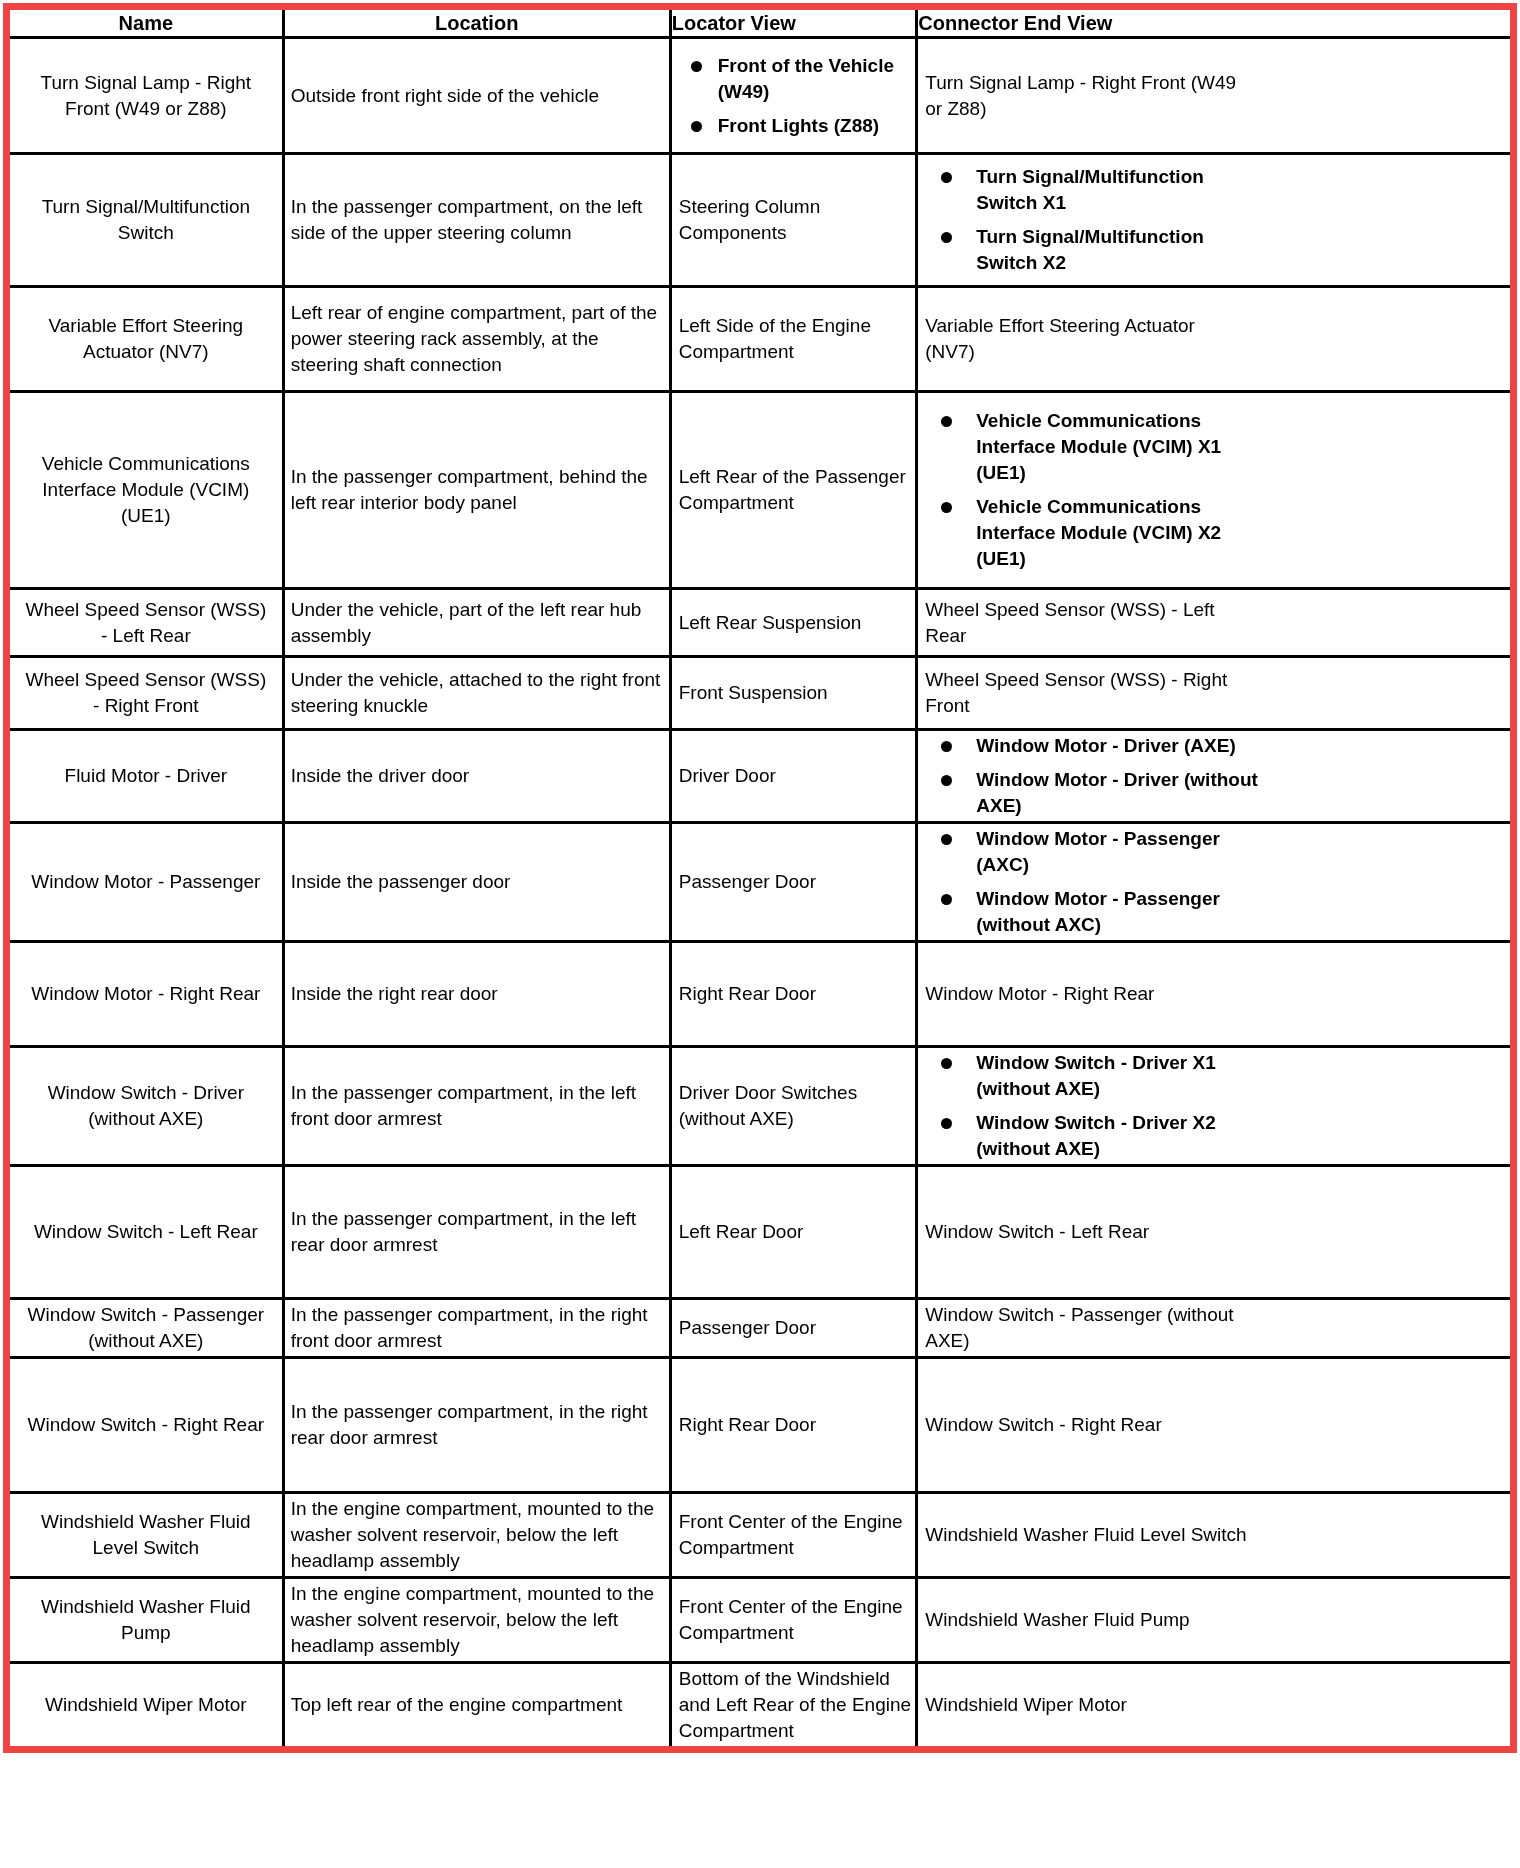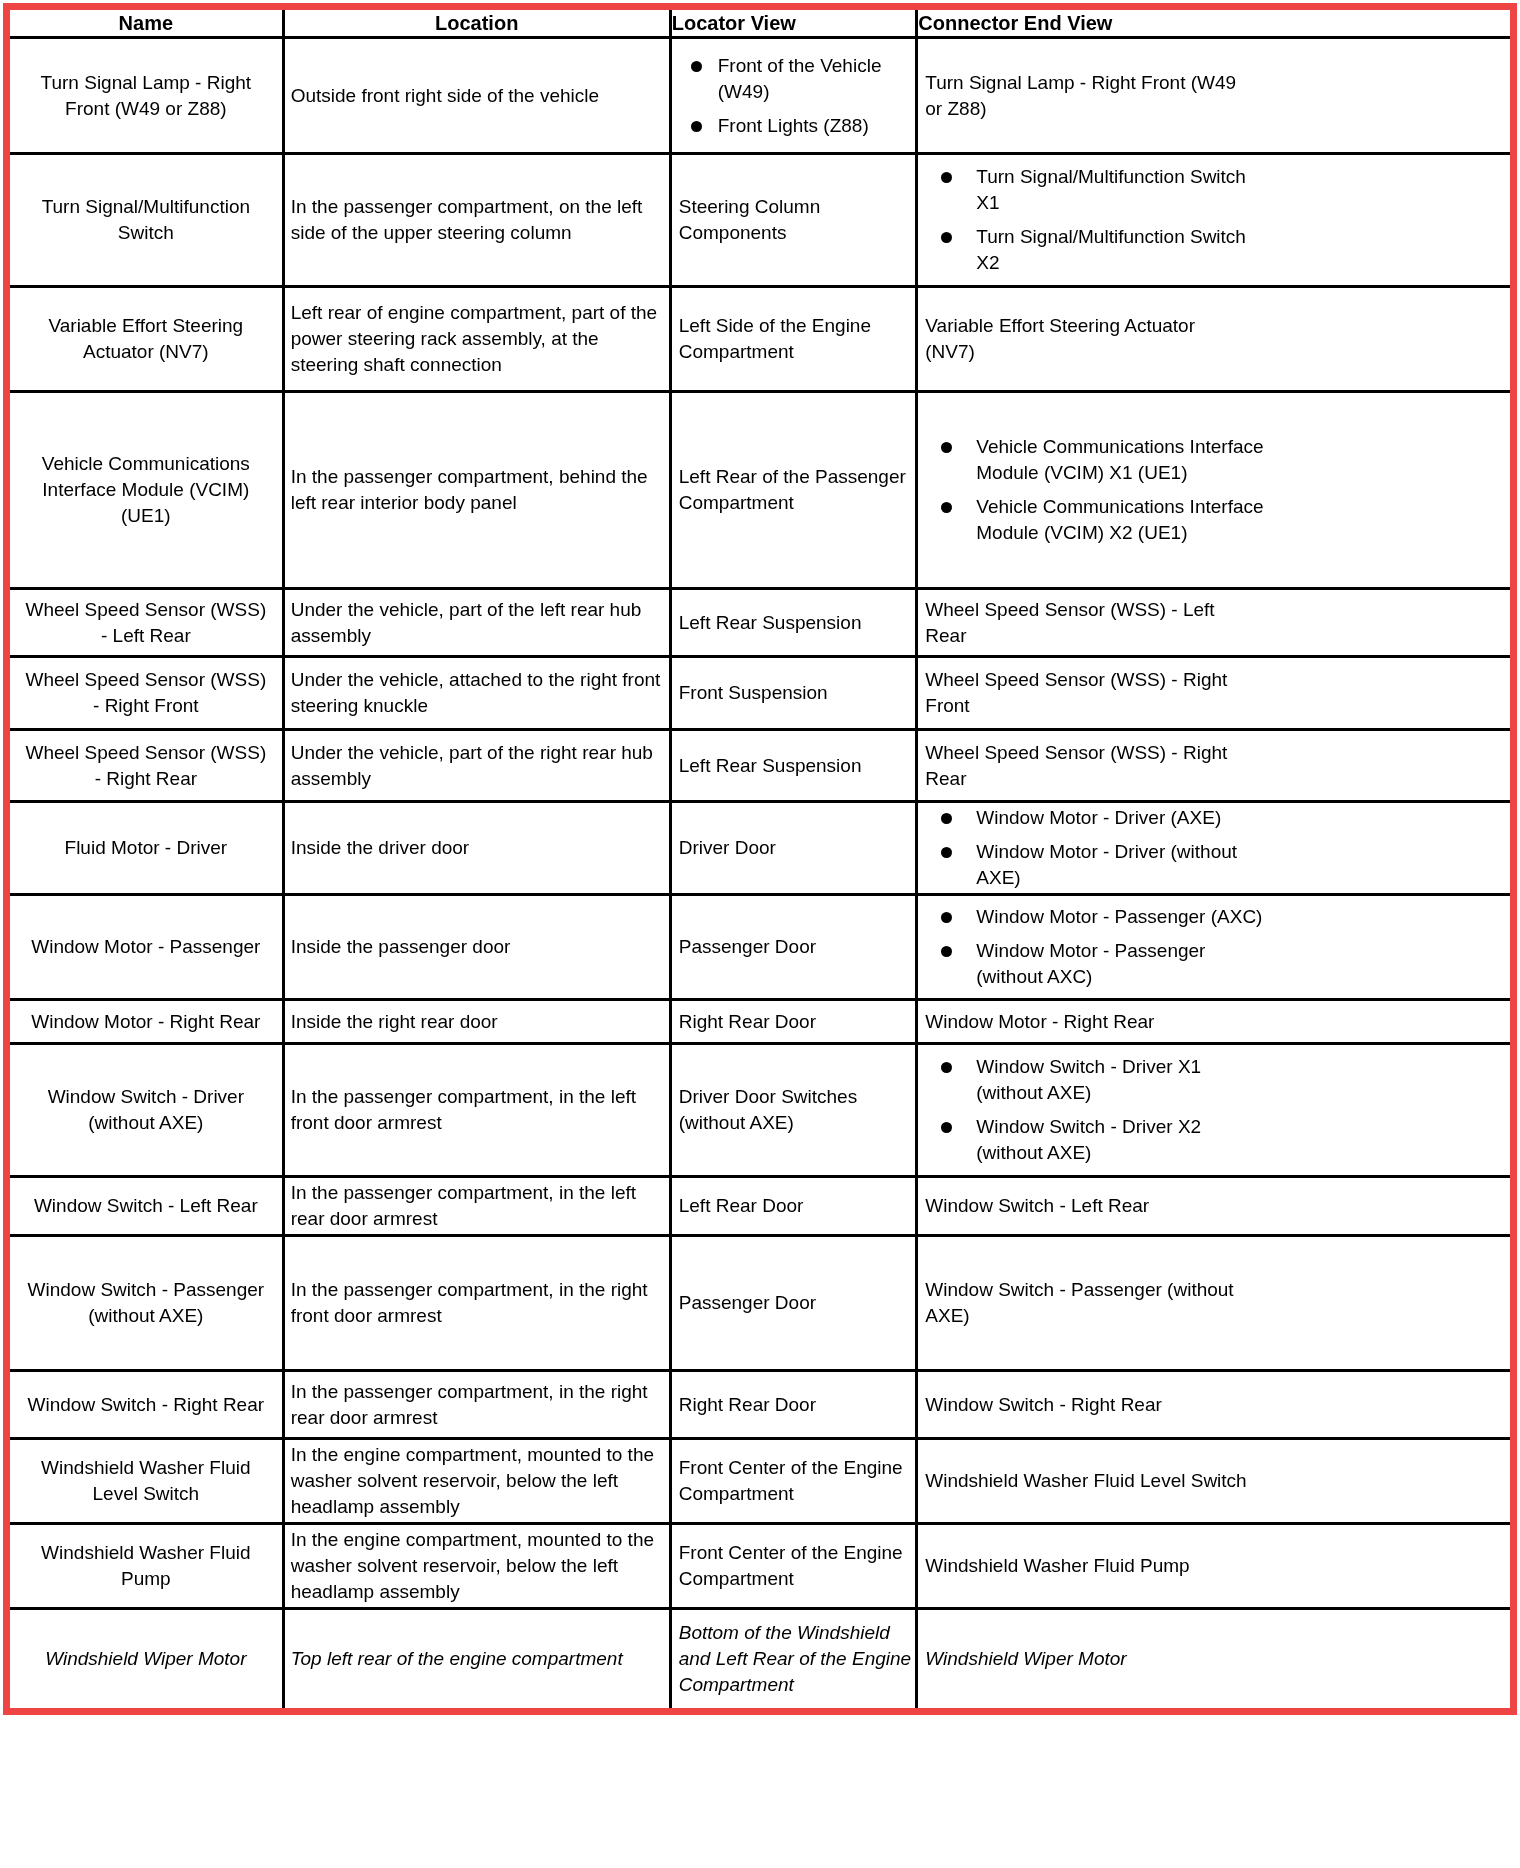--- a/index.html
+++ b/index.html
@@ -32,21 +32,21 @@
     text-align: center;
   }
   th.left { text-align: left; padding-left: 0; }
   td { padding: 2px 3px; }
   td.c-name { text-align: center; padding: 2px 10px; }
   td.c-loc  { padding-left: 6px; padding-right: 2px; }
   td.c-locv { padding-left: 7px; padding-right: 2px; }
   td.c-conn { padding-left: 7px; }
   td.c-conn .cell-text { display: inline-block; max-width: 322px; }
   .cell-text { display: inline-block; }
-  .bullets { display: flex; flex-direction: column; gap: 8px; }
+  .bullets { display: flex; flex-direction: column; gap: 8px; font-weight: bold; }
   .bullet-item { display: flex; align-items: flex-start; }
   .c-locv .bullet-item { padding-left: 12px; }
   .c-conn .bullet-item { padding-left: 16px; gap: 8px; }
   .dot {
     flex: 0 0 auto;
     width: 11px; height: 11px;
     border-radius: 50%;
     background: #000;
     margin-top: 8px;
     margin-right: 16px;
@@ -157,26 +157,20 @@
     <td class="c-locv"><span class="cell-text">Left Rear Suspension</span></td>
     <td class="c-conn"><span class="cell-text">Wheel Speed Sensor (WSS) - Left Rear</span></td>
   </tr>
         <tr>
     <td class="c-name"><span class="cell-text">Wheel Speed Sensor (WSS) - Right Front</span></td>
     <td class="c-loc"><span class="cell-text">Under the vehicle, attached to the right front steering knuckle</span></td>
     <td class="c-locv"><span class="cell-text">Front Suspension</span></td>
     <td class="c-conn"><span class="cell-text">Wheel Speed Sensor (WSS) - Right Front</span></td>
   </tr>
         <tr>
-    <td class="c-name"><span class="cell-text">Wheel Speed Sensor (WSS) - Right Rear</span></td>
-    <td class="c-loc"><span class="cell-text">Under the vehicle, part of the right rear hub assembly</span></td>
-    <td class="c-locv"><span class="cell-text">Left Rear Suspension</span></td>
-    <td class="c-conn"><span class="cell-text">Wheel Speed Sensor (WSS) - Right Rear</span></td>
-  </tr>
-        <tr>
     <td class="c-name"><span class="cell-text">Fluid Motor - Driver</span></td>
     <td class="c-loc"><span class="cell-text">Inside the driver door</span></td>
     <td class="c-locv"><span class="cell-text">Driver Door</span></td>
     <td class="c-conn">
             <div class="bullets">
               <div class="bullet-item">
                 <span class="dot"></span>
                 <span class="bt">Window Motor - Driver (AXE)</span>
               </div>
               <div class="bullet-item">

